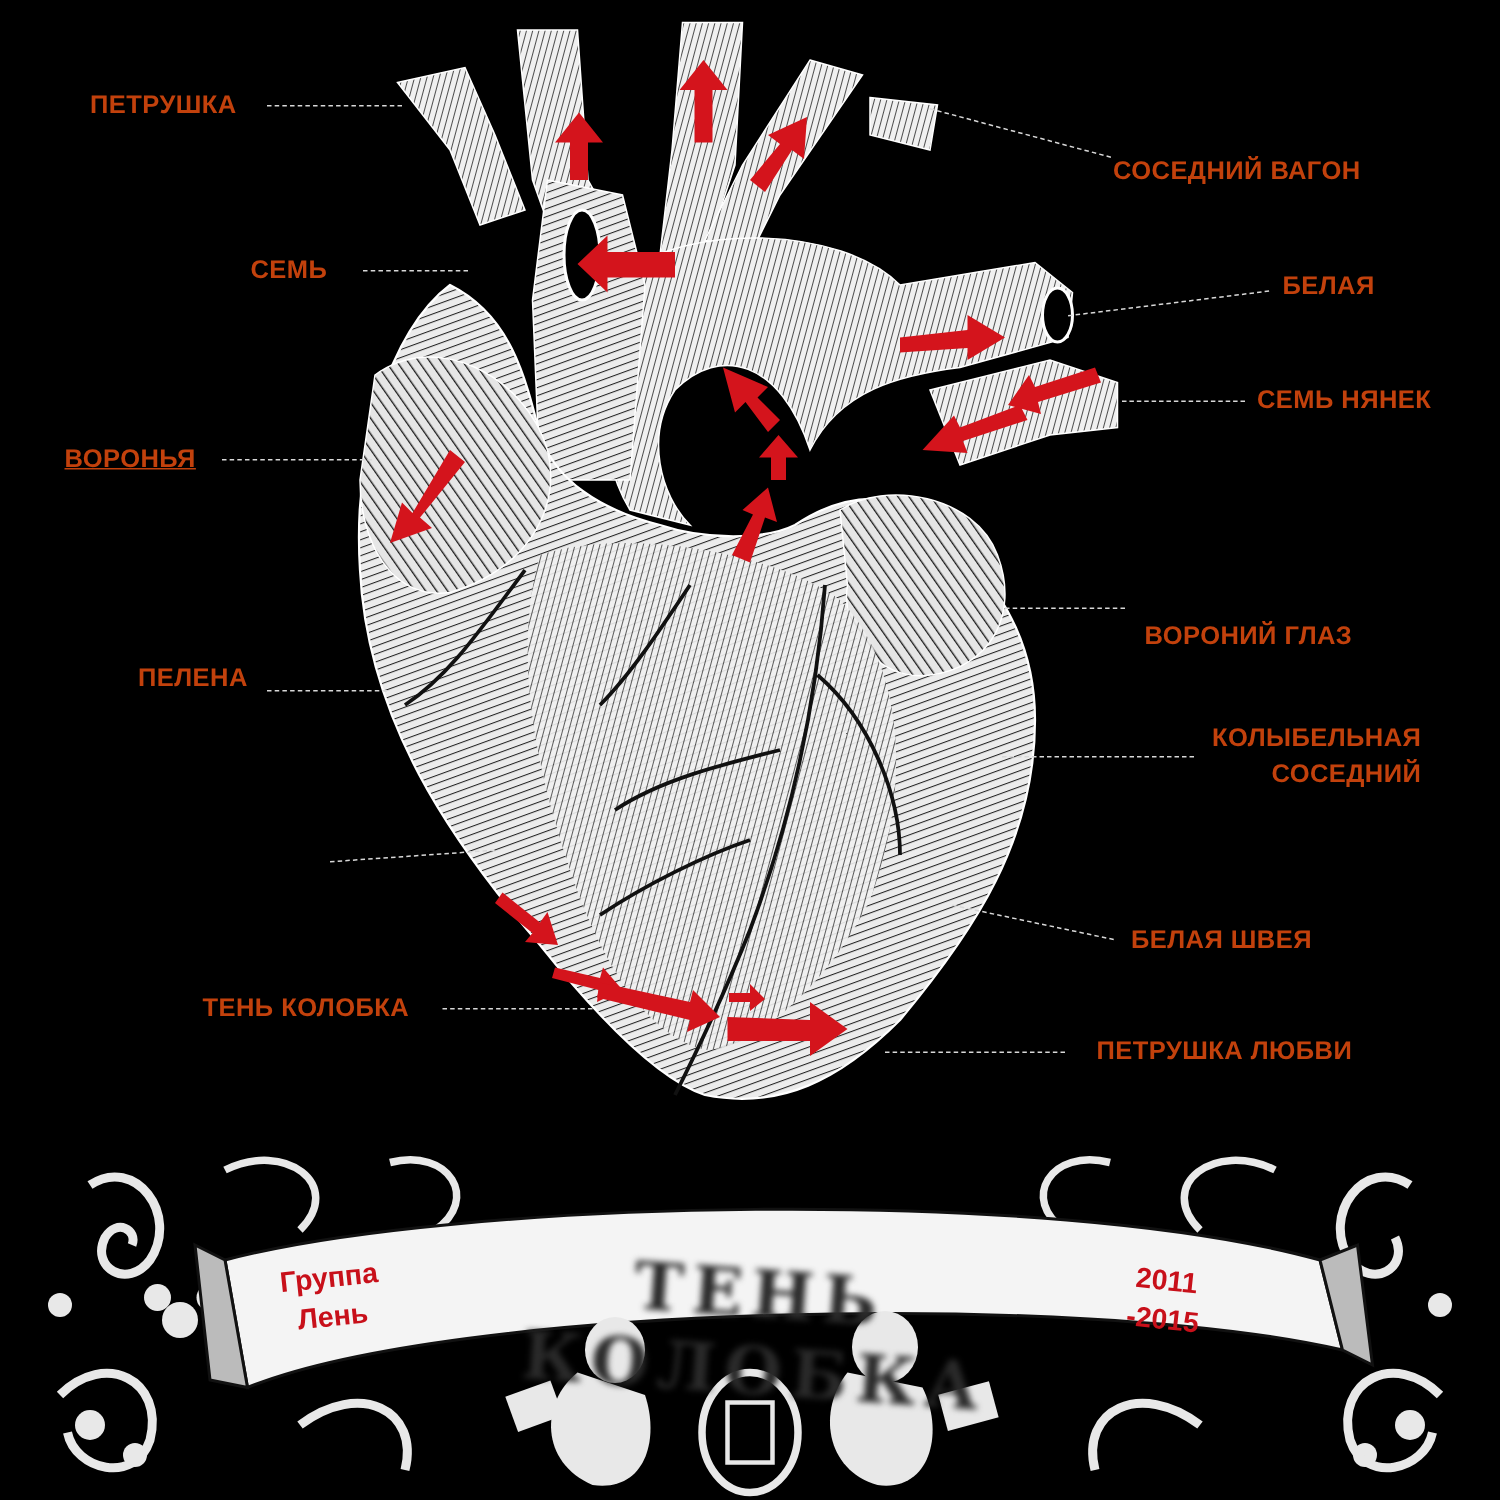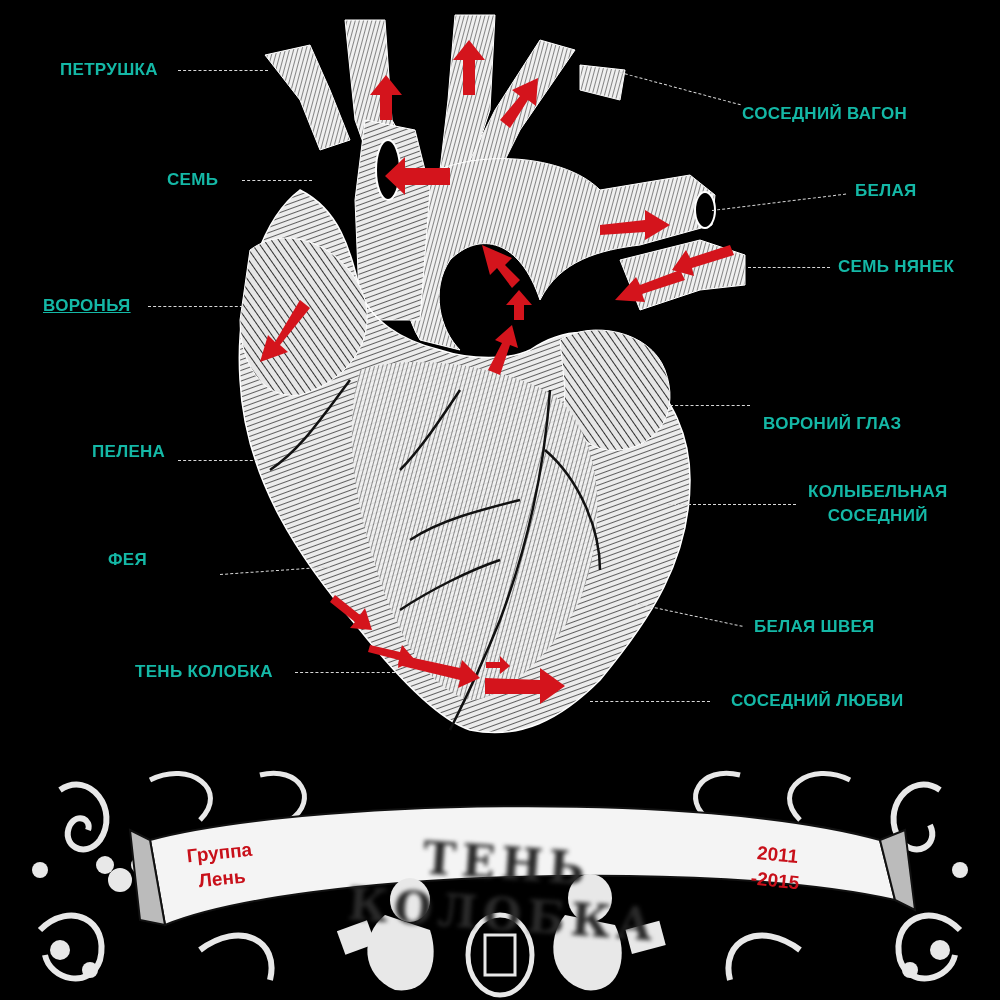--- a/index.html
+++ b/index.html
@@ -1,19 +1,19 @@
 <!DOCTYPE html>
 <html><head>
 <meta charset="utf-8">
 <style>
   html,body{margin:0;padding:0;background:#000;}
   body{width:1000px;height:1000px;position:relative;overflow:hidden;font-family:"Liberation Sans","DejaVu Sans",sans-serif;}
-  .label{position:absolute;color:#14b8a6;font-weight:bold;font-size:17px;letter-spacing:0.3px;line-height:24px;white-space:nowrap;}
+  .label{position:absolute;color:#c2410c;font-weight:bold;font-size:17px;letter-spacing:0.3px;line-height:24px;white-space:nowrap;}
   .label.center{text-align:center;}
-  .label.left{text-align:center;}
+  .label.left{text-align:right;}
   .lead{position:absolute;border-top:1.5px dashed #d8d8d8;height:0;transform-origin:0 0;}
   #heart{position:absolute;left:0;top:0;}
   .banner-title{position:absolute;left:285px;top:838px;width:440px;text-align:center;font-family:"DejaVu Serif",serif;font-weight:bold;font-size:44px;color:#2a2a2a;letter-spacing:6px;filter:blur(2.2px);transform:rotate(4deg);}
   .banner-red{position:absolute;color:#c8101a;font-weight:bold;font-size:19px;line-height:26px;font-family:"Liberation Sans",sans-serif;}
 </style>
 </head>
 <body>
 
 <svg id="heart" width="1000" height="1000" viewBox="0 0 1000 1000">
   <defs>
@@ -97,34 +97,33 @@
 <div class="lead" style="left:670px;top:405px;width:80px;"></div>
 <div class="lead" style="left:668px;top:504px;width:128px;"></div>
 <div class="lead" style="left:635px;top:603px;width:110px;transform:rotate(12deg);"></div>
 <div class="lead" style="left:590px;top:701px;width:120px;"></div>
 
 <div class="label" style="left:60px;top:58px;">ПЕТРУШКА</div>
 <div class="label" style="left:167px;top:168px;">СЕМЬ</div>
 <div class="label" style="left:43px;top:294px;text-decoration:underline;">ВОРОНЬЯ</div>
 <div class="label" style="left:92px;top:440px;">ПЕЛЕНА</div>
 <div class="label center" style="left:40px;top:548px;width:175px;">
-  <div>ФЕЯ</div>
 </div>
 <div class="label" style="left:135px;top:660px;">ТЕНЬ КОЛОБКА</div>
 
 <div class="label" style="left:742px;top:102px;">СОСЕДНИЙ ВАГОН</div>
 <div class="label" style="left:855px;top:179px;">БЕЛАЯ</div>
 <div class="label" style="left:838px;top:255px;">СЕМЬ НЯНЕК</div>
 <div class="label" style="left:763px;top:412px;">ВОРОНИЙ ГЛАЗ</div>
 <div class="label left" style="left:808px;top:480px;">
   <div>КОЛЫБЕЛЬНАЯ</div>
   <div>СОСЕДНИЙ</div>
 </div>
 <div class="label" style="left:754px;top:615px;text-align:center;">БЕЛАЯ ШВЕЯ</div>
-<div class="label" style="left:731px;top:689px;">СОСЕДНИЙ ЛЮБВИ</div>
+<div class="label" style="left:731px;top:689px;">ПЕТРУШКА ЛЮБВИ</div>
 
 <svg style="position:absolute;left:0;top:750px;" width="1000" height="250" viewBox="0 0 1000 250">
   <g fill="#e8e8e8">
     <path d="M60 40 C90 20 120 60 100 90 C85 110 60 95 70 75 C78 62 92 70 88 80" stroke="#e8e8e8" stroke-width="6" fill="none"></path>
     <path d="M150 30 C190 10 230 40 200 70" stroke="#e8e8e8" stroke-width="5" fill="none"></path>
     <path d="M260 25 C300 15 320 50 290 70" stroke="#e8e8e8" stroke-width="5" fill="none"></path>
     <circle cx="120" cy="130" r="12"></circle>
       <circle cx="140" cy="115" r="9"></circle>
       <circle cx="105" cy="115" r="9"></circle>
     <circle cx="40" cy="120" r="8"></circle>

